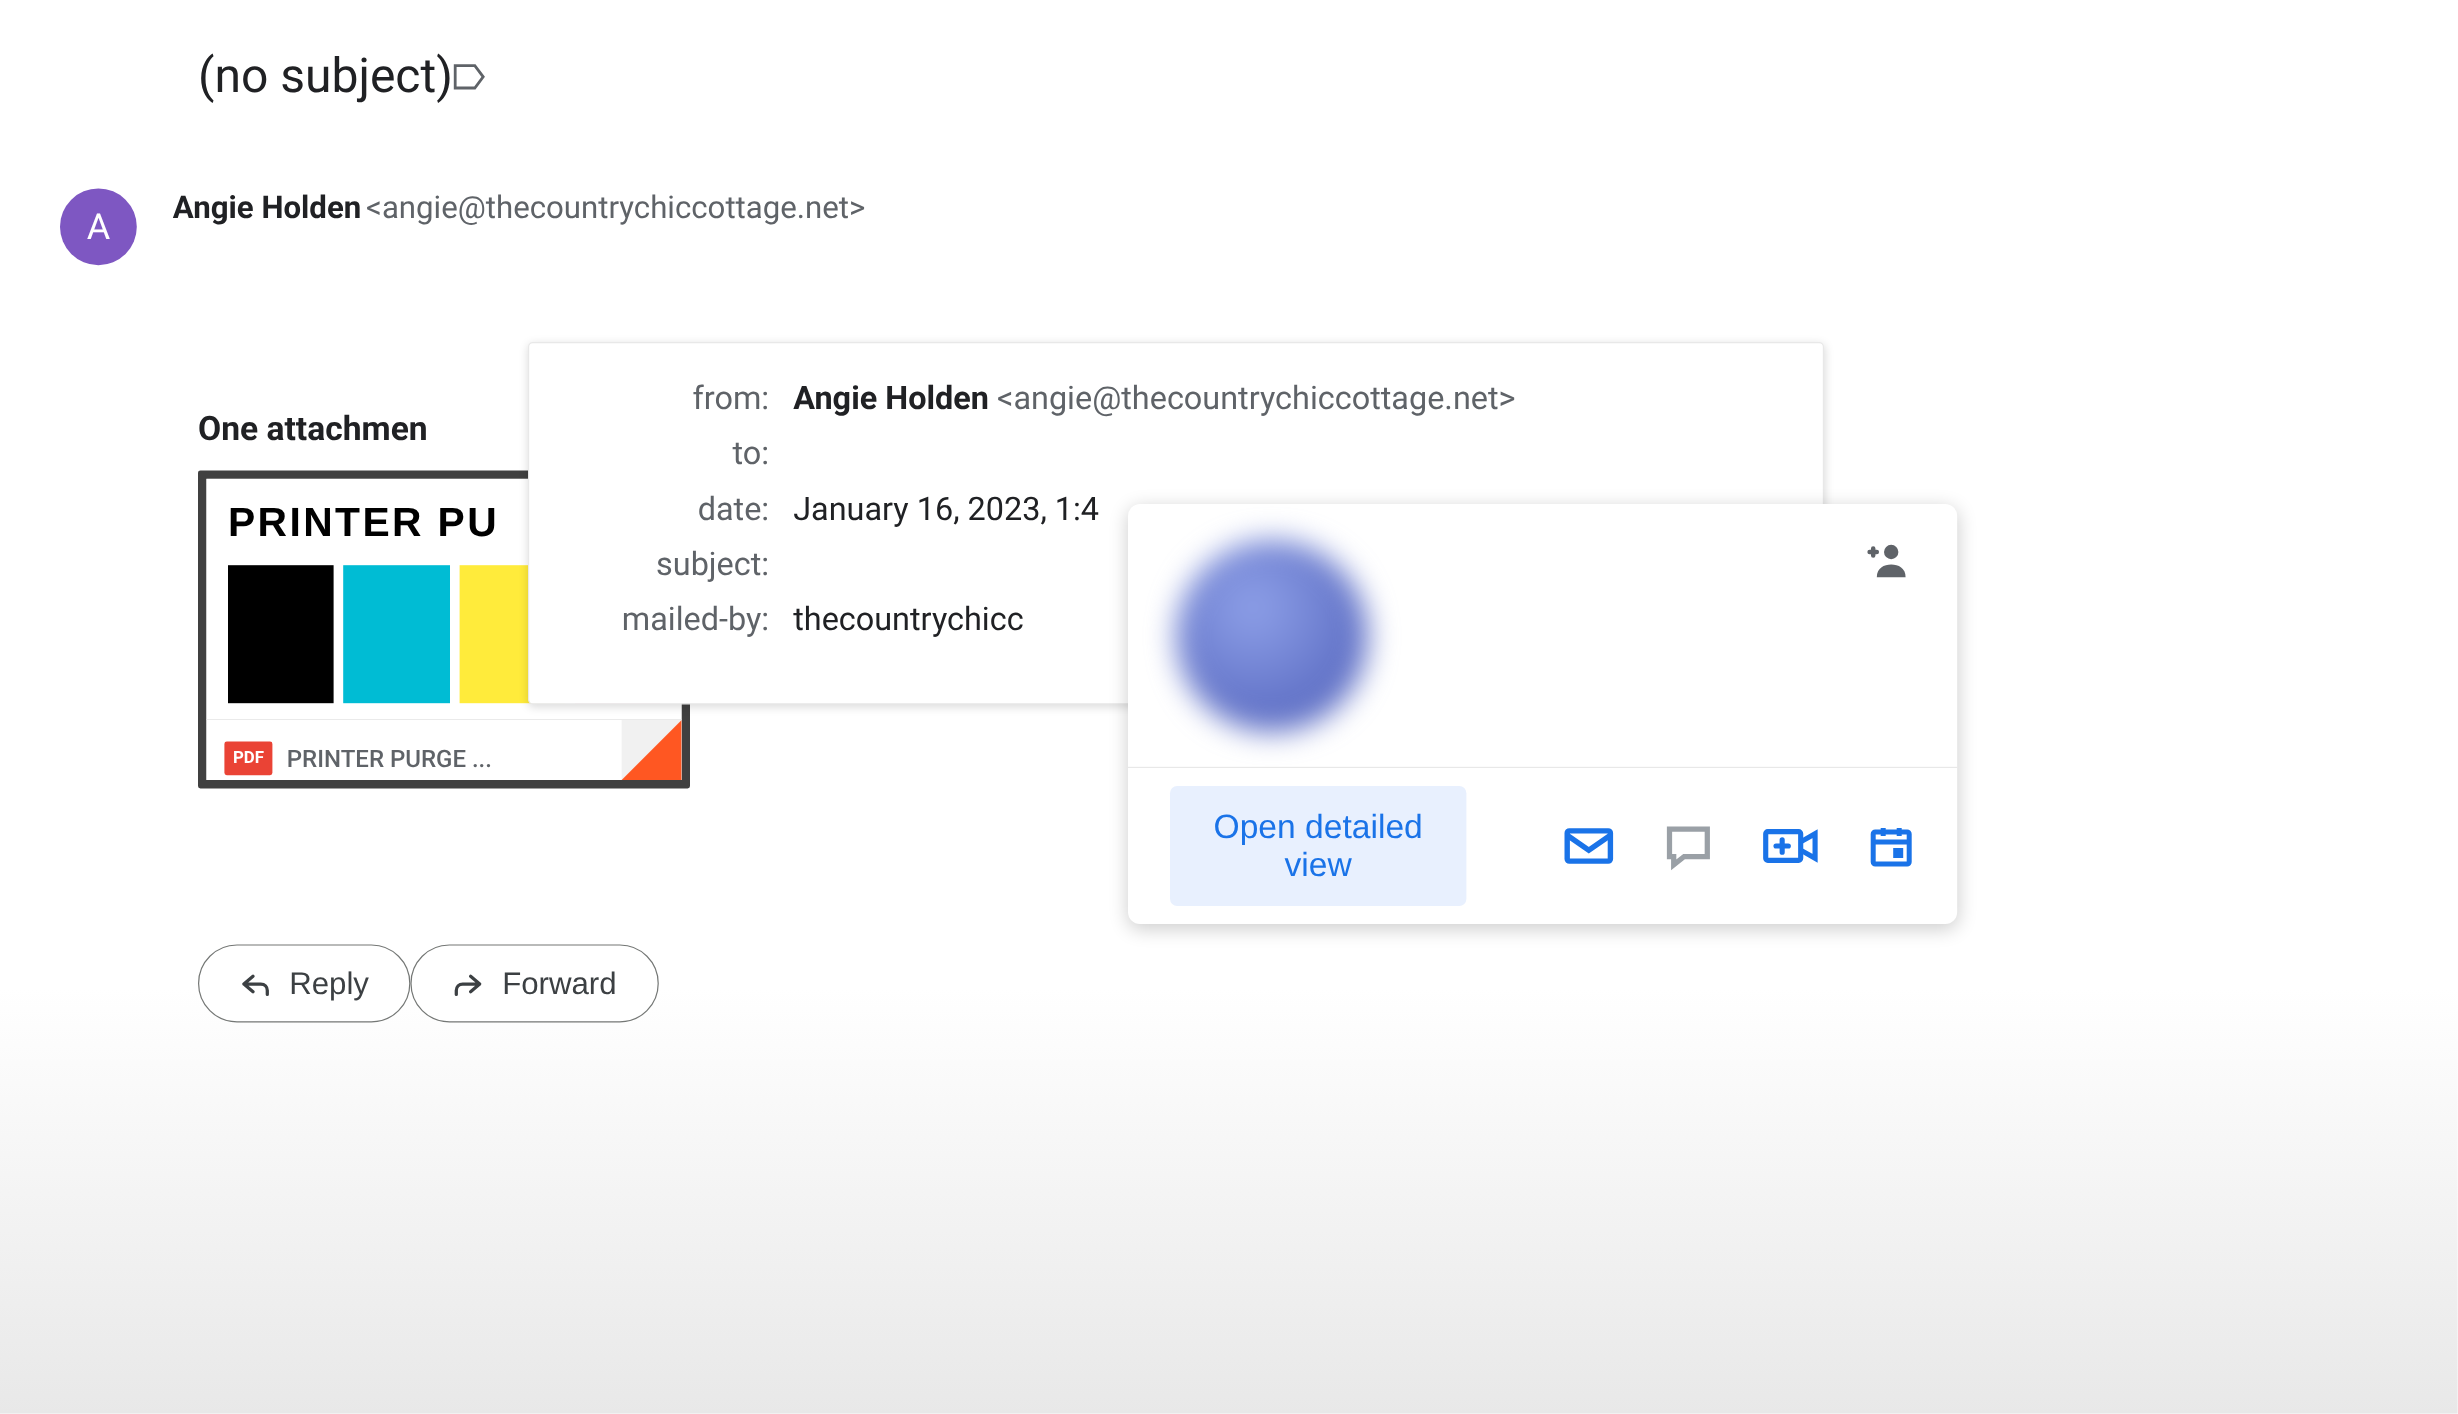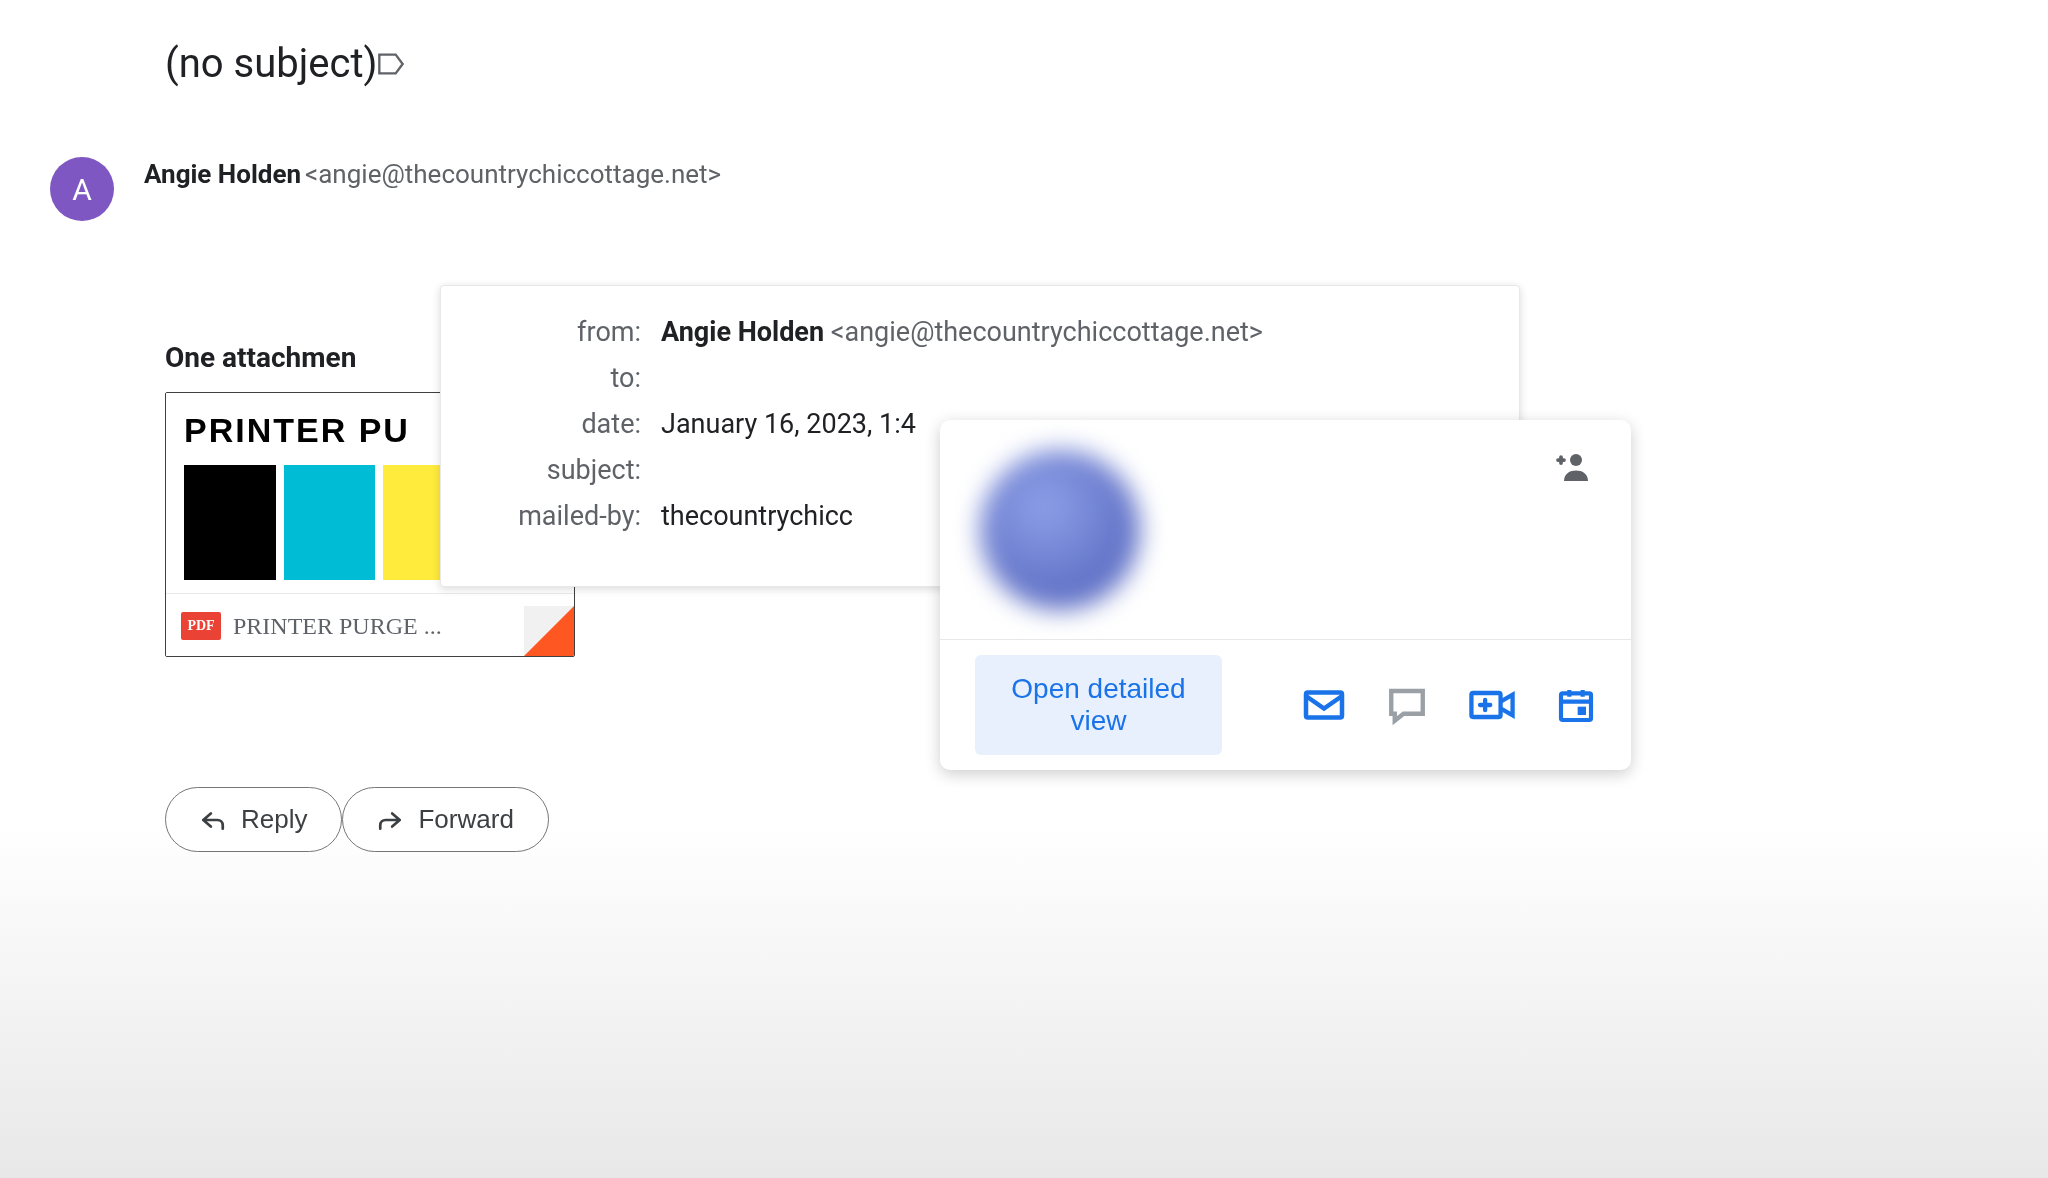--- a/index.html
+++ b/index.html
@@ -70,21 +70,21 @@
     .attachments-label {
       font-size: 28px;
       font-weight: 700;
       color: #202124;
       margin-bottom: 18px;
     }
     .attachment-card {
       width: 410px;
       height: 265px;
       background: #fff;
-      border: 1px solid #404040;
+      border: 7px solid #404040;
       border-radius: 2px;
       position: relative;
       overflow: hidden;
     }
     .attachment-preview {
       height: 200px;
       background: #fff;
       padding: 18px;
       position: relative;
     }
@@ -122,29 +122,27 @@
       width: 40px;
       height: 28px;
       background: #ea4335;
       color: #fff;
       display: flex;
       align-items: center;
       justify-content: center;
       font-size: 14px;
       font-weight: 700;
       border-radius: 2px;
-      font-family: Liberation Serif, serif;
     }
     .attachment-filename {
-      font-size: 24px;
+      font-size: 20px;
       color: #5f6368;
       font-weight: 500;
       white-space: nowrap;
       overflow: hidden;
-      font-family: Liberation Serif, serif;
     }
     .page-corner {
       position: absolute;
       bottom: 0;
       right: 0;
       width: 0;
       height: 0;
       border-style: solid;
       border-width: 0 0 50px 50px;
       border-color: transparent transparent #ff5722 transparent;

